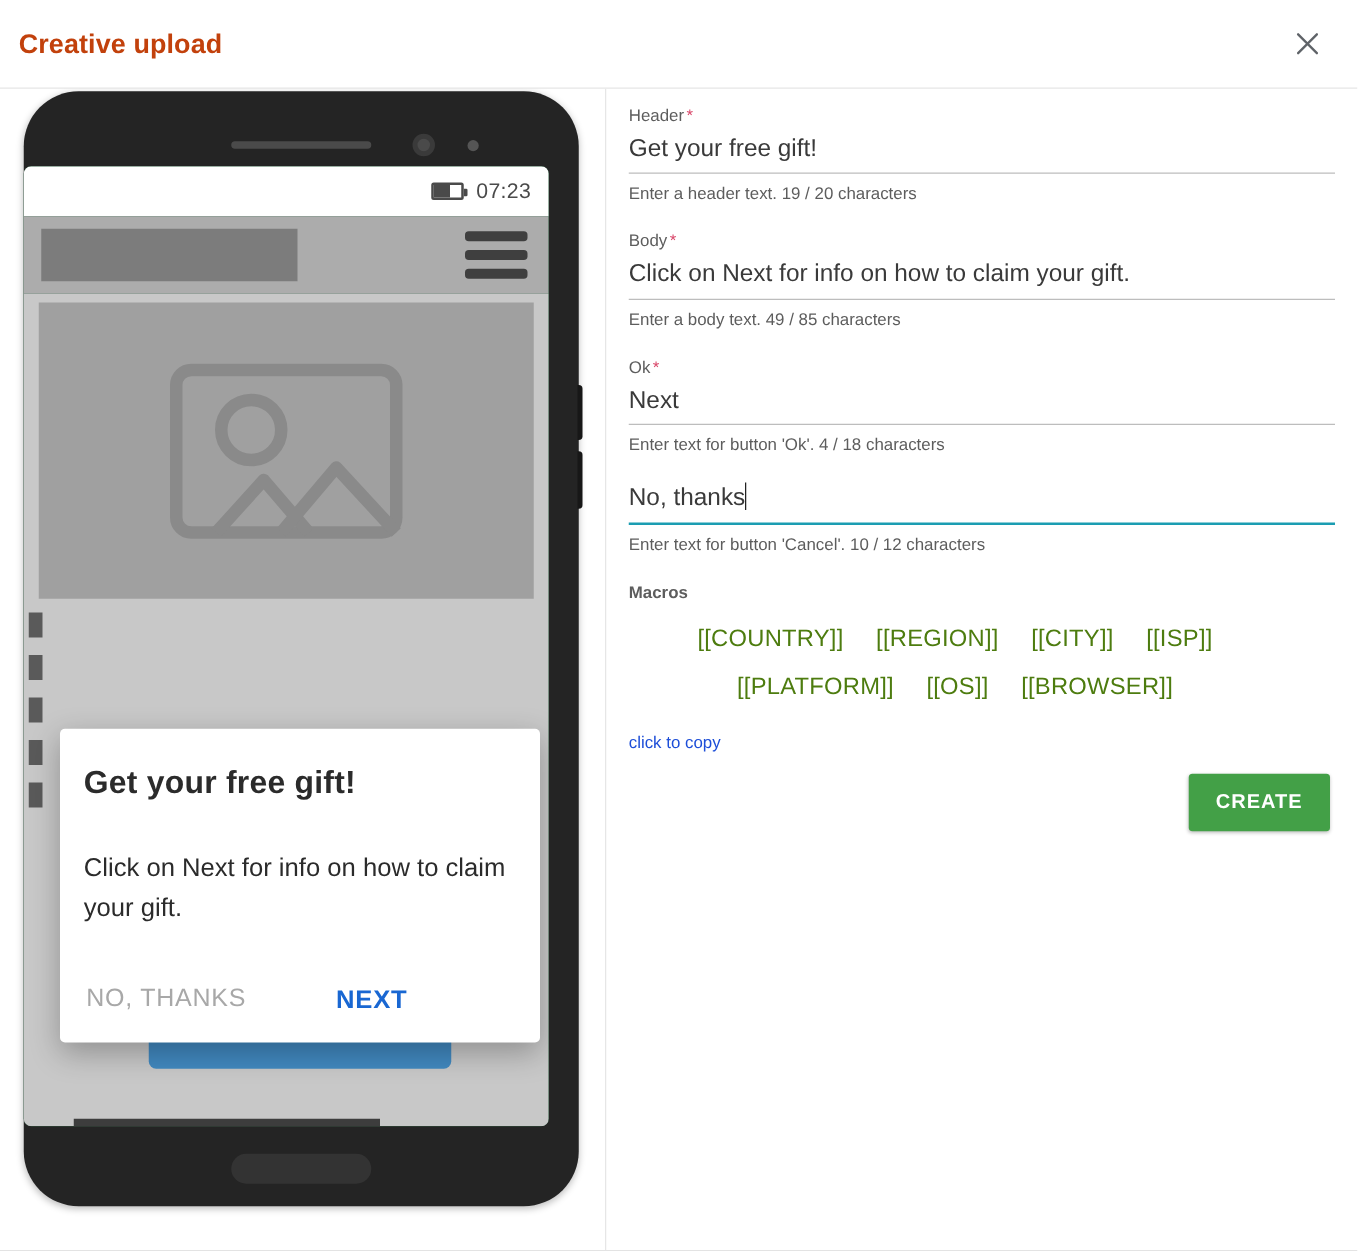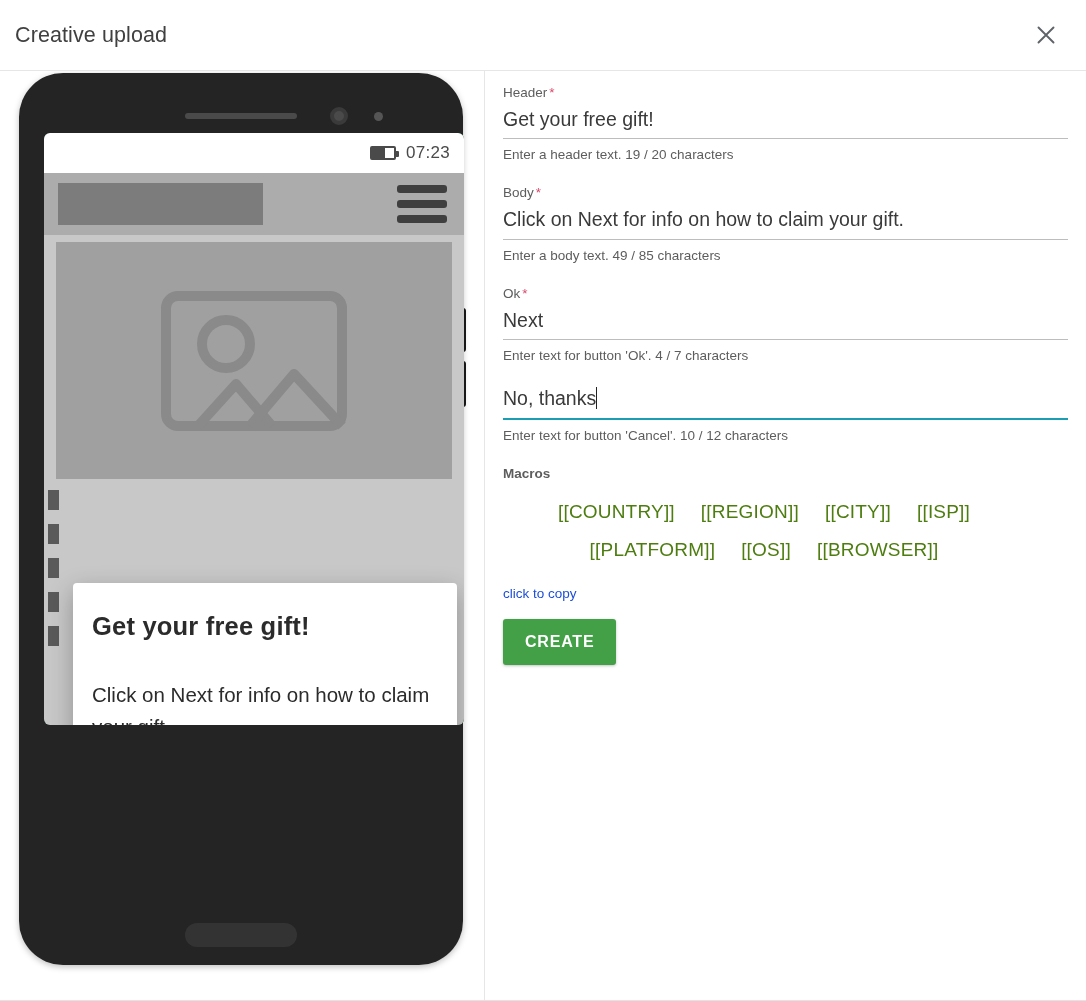--- a/index.html
+++ b/index.html
@@ -25,22 +25,22 @@
     flex: 0 0 71px;
     display: flex;
     align-items: center;
     justify-content: space-between;
     padding: 0 22px 0 15px;
     border-bottom: 1px solid #e6e6e6;
     background: #fff;
   }
   .modal-title {
     font-size: 21.5px;
-    color: #404040;
-    font-weight: 400;
+    color: #c2410c;
+    font-weight: 700;
     letter-spacing: .1px;
   }
   .close-btn {
     width: 36px; height: 36px;
     display: flex; align-items: center; justify-content: center;
     cursor: pointer;
     border-radius: 50%;
     color: #5f6368;
   }
   .close-btn svg { display: block; }
@@ -111,22 +111,22 @@
   }
   .phone-home {
     position: absolute;
     left: 166px; bottom: 18px;
     width: 112px; height: 24px;
     border-radius: 12px;
     background: #333;
   }
   .phone-screen {
     position: absolute;
-    left: 25px; top: 60px;
-    width: 420px; height: 592px;
+    left: 0; top: 60px;
+    width: 420px; height: 768px;
     background: #14532d;
     border-radius: 6px;
     overflow: hidden;
   }
 
   
   .status-bar {
     height: 40px;
     background: #fff;
     display: flex;
@@ -329,20 +329,21 @@
     white-space: nowrap;
   }
   .macros-hint {
     font-size: 13.5px;
     color: #1d4ed8;
     margin-top: 17px;
   }
 
   .form-actions {
     display: flex;
+    justify-content: flex-end;
     padding: 18px 22px 0 0;
   }
   .btn-create {
     background: #43a047;
     color: #fff;
     border: none;
     border-radius: 3px;
     font-family: "Liberation Sans", sans-serif;
     font-size: 16px;
     font-weight: bold;
@@ -444,21 +445,21 @@
 
       <div class="form-field">
         <label class="field-label"><span>Body</span><span class="req">*</span></label>
         <div class="static-value">Click on Next for info on how to claim your gift.</div>
         <div class="field-hint">Enter a body text. 49 / 85 characters</div>
       </div>
 
       <div class="form-field">
         <label class="field-label"><span>Ok</span><span class="req">*</span></label>
         <div class="static-value">Next</div>
-        <div class="field-hint">Enter text for button 'Ok'. 4 / 7 characters</div>
+        <div class="field-hint">Enter text for button 'Ok'. 4 / 18 characters</div>
       </div>
 
       <div class="form-field">
         <div class="static-value focused-input"><span>No, thanks</span><span class="caret"></span></div>
         <div class="field-hint">Enter text for button 'Cancel'. 10 / 12 characters</div>
       </div>
 
       <div class="form-field">
         <div class="macros-label">Macros</div>
         <div class="macros-list">

